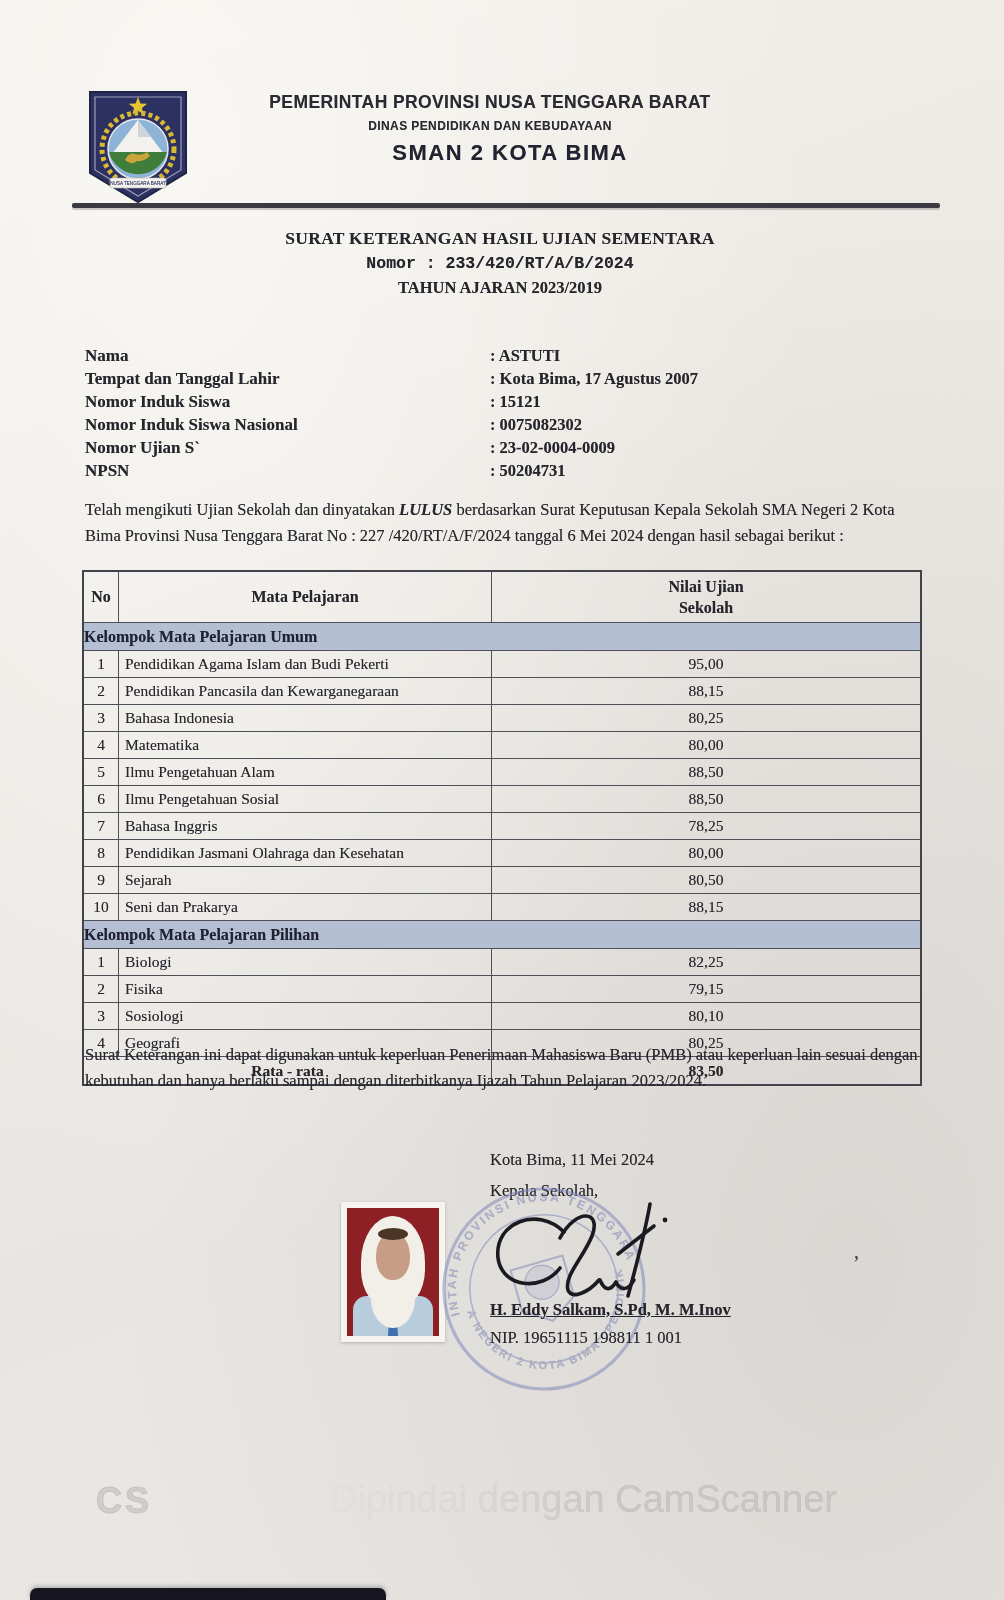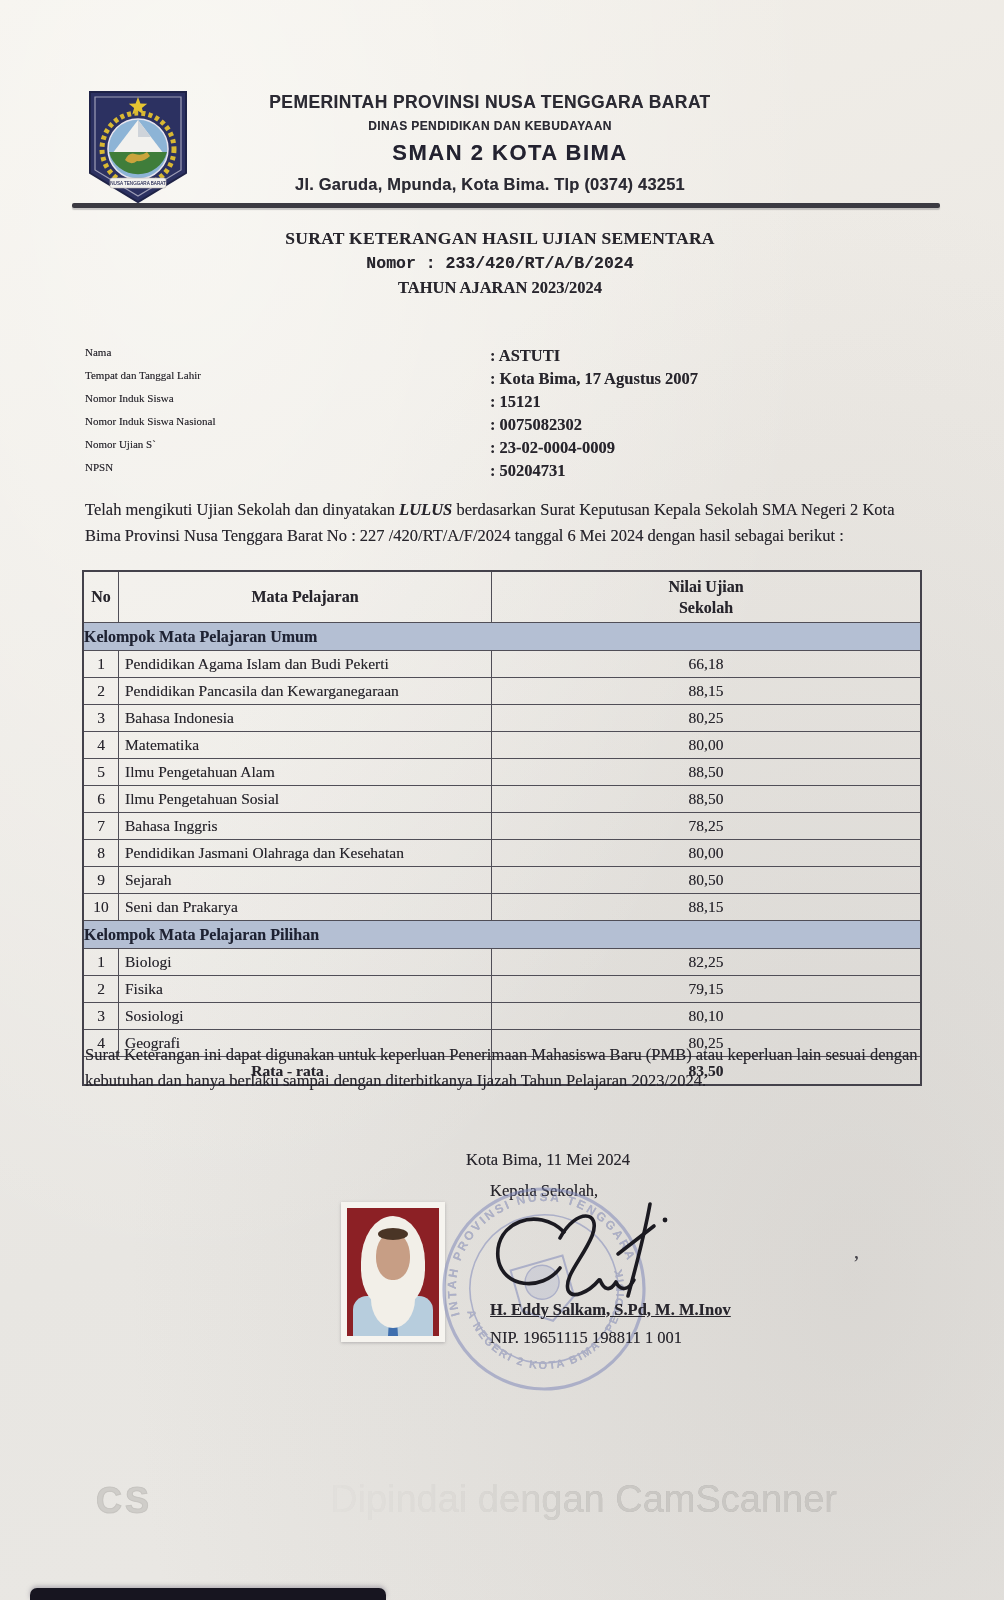--- a/index.html
+++ b/index.html
@@ -27,21 +27,21 @@
   
   .title-block{left:10px;top:228px;width:980px;text-align:center;}
   .title-block div{font-weight:bold;}
   .t1{font-size:17.5px;letter-spacing:.3px;}
   .t2{font-size:16.5px;margin-top:5px;font-family:Liberation Mono, monospace;}
   .t3{font-size:16.5px;margin-top:5px;}
 
   
   .info{left:85px;top:346px;width:840px;}
   .info-row{display:flex;height:23px;align-items:flex-start;}
-  .info-label{flex:0 0 405px;font-weight:normal;font-size:11px;}
+  .info-label{flex:0 0 405px;font-weight:bold;font-size:17px;}
   .info-value{font-weight:bold;font-size:16.5px;text-align:center;}
 
   
   .para{font-size:16.5px;line-height:25.5px;}
   .intro{left:85px;top:497px;width:845px;}
   .closing{left:85px;top:1042px;width:845px;}
   .em-lulus{font-weight:bold;font-style:italic;}
 
   
   table.marks{left:82px;top:570px;border-collapse:collapse;table-layout:fixed;width:836px;
@@ -55,21 +55,21 @@
   .score-h div{line-height:21px;}
   .section-row td{height:27px;background:#b4bfd3;font-weight:bold;font-size:16px;color:#1e2233;padding-left:3px;}
   .data-row td{height:26px;}
   .cell-no{text-align:center;}
   .cell-subject{padding-left:6px !important;}
   .cell-score{text-align:center;}
   .avg-row td{height:27px;font-weight:bold;}
   .avg-label{text-align:center;}
 
   
-  .sig-date{left:466px;top:1150px;font-size:16.5px;}
+  .sig-date{left:490px;top:1150px;font-size:16.5px;}
   .sig-role{left:490px;top:1181px;font-size:16.5px;}
   .sig-name{left:490px;top:1300px;font-size:16.5px;font-weight:bold;text-decoration:underline;}
   .sig-nip{left:490px;top:1328px;font-size:16.5px;}
   .artifact-mark{left:853px;top:1252px;font-size:20px;color:#45434b;}
 
   
   .photo{left:341px;top:1202px;width:104px;height:140px;background:#f6f4ef;
     box-shadow:0 1px 3px rgba(90,86,95,.35);}
   .photo-inner{position:absolute;left:6px;top:6px;right:6px;bottom:6px;background:#8c2025;overflow:hidden;}
   .ph-shirt{position:absolute;left:6px;bottom:0;width:80px;height:40px;background:#b7cddd;border-radius:14px 14px 0 0;}
@@ -109,28 +109,27 @@
     <path d="M24,64 a30,30 0 0 0 58,0 Z" fill="#3f7d3a"></path>
     <path d="M40,72 q4,-8 10,-6 q7,2 12,-2 l3,4 q-6,6 -13,5 q-6,5 -12,-1 Z" fill="#caa43c"></path>
     <rect x="25" y="90" width="56" height="10" rx="2" fill="#f2f1ee" stroke="#b8b4ae" stroke-width=".6"></rect>
     <text x="53" y="97" text-anchor="middle" font-size="4.6" fill="#2c3161" font-family="Liberation Sans, sans-serif">NUSA TENGGARA BARAT</text>
   </svg>
 
   <div class="abs hdr-text sans">
     <div class="hdr-l1">PEMERINTAH PROVINSI NUSA TENGGARA BARAT</div>
     <div class="hdr-l2">DINAS PENDIDIKAN DAN KEBUDAYAAN</div>
     <div class="hdr-school">SMAN 2 KOTA BIMA</div>
-    <div class="hdr-addr">Jl. Garuda, Mpunda, Kota Bima. Tlp (0374) 43251</div>
   </div>
   <div class="abs hdr-rule"></div>
 
   <div class="abs title-block">
     <div class="t1">SURAT KETERANGAN HASIL UJIAN SEMENTARA</div>
     <div class="t2">Nomor : 233/420/RT/A/B/2024</div>
-    <div class="t3">TAHUN AJARAN 2023/2024</div>
+    <div class="t3">TAHUN AJARAN 2023/2019</div>
   </div>
 
   <div class="abs info">
     <div class="info-row">
       <div class="info-label">Nama</div>
       <div class="info-value">: ASTUTI</div>
     </div>
     <div class="info-row">
       <div class="info-label">Tempat dan Tanggal Lahir</div>
       <div class="info-value">: Kota Bima, 17 Agustus 2007</div>
@@ -166,21 +165,21 @@
         </th>
       </tr>
     </thead>
     <tbody>
       <tr class="section-row">
         <td colspan="3">Kelompok Mata Pelajaran Umum</td>
       </tr>
       <tr class="data-row">
         <td class="cell-no">1</td>
         <td class="cell-subject">Pendidikan Agama Islam dan Budi Pekerti</td>
-        <td class="cell-score">66,18</td>
+        <td class="cell-score">95,00</td>
       </tr>
       <tr class="data-row">
         <td class="cell-no">2</td>
         <td class="cell-subject">Pendidikan Pancasila dan Kewarganegaraan</td>
         <td class="cell-score">88,15</td>
       </tr>
       <tr class="data-row">
         <td class="cell-no">3</td>
         <td class="cell-subject">Bahasa Indonesia</td>
         <td class="cell-score">80,25</td>

